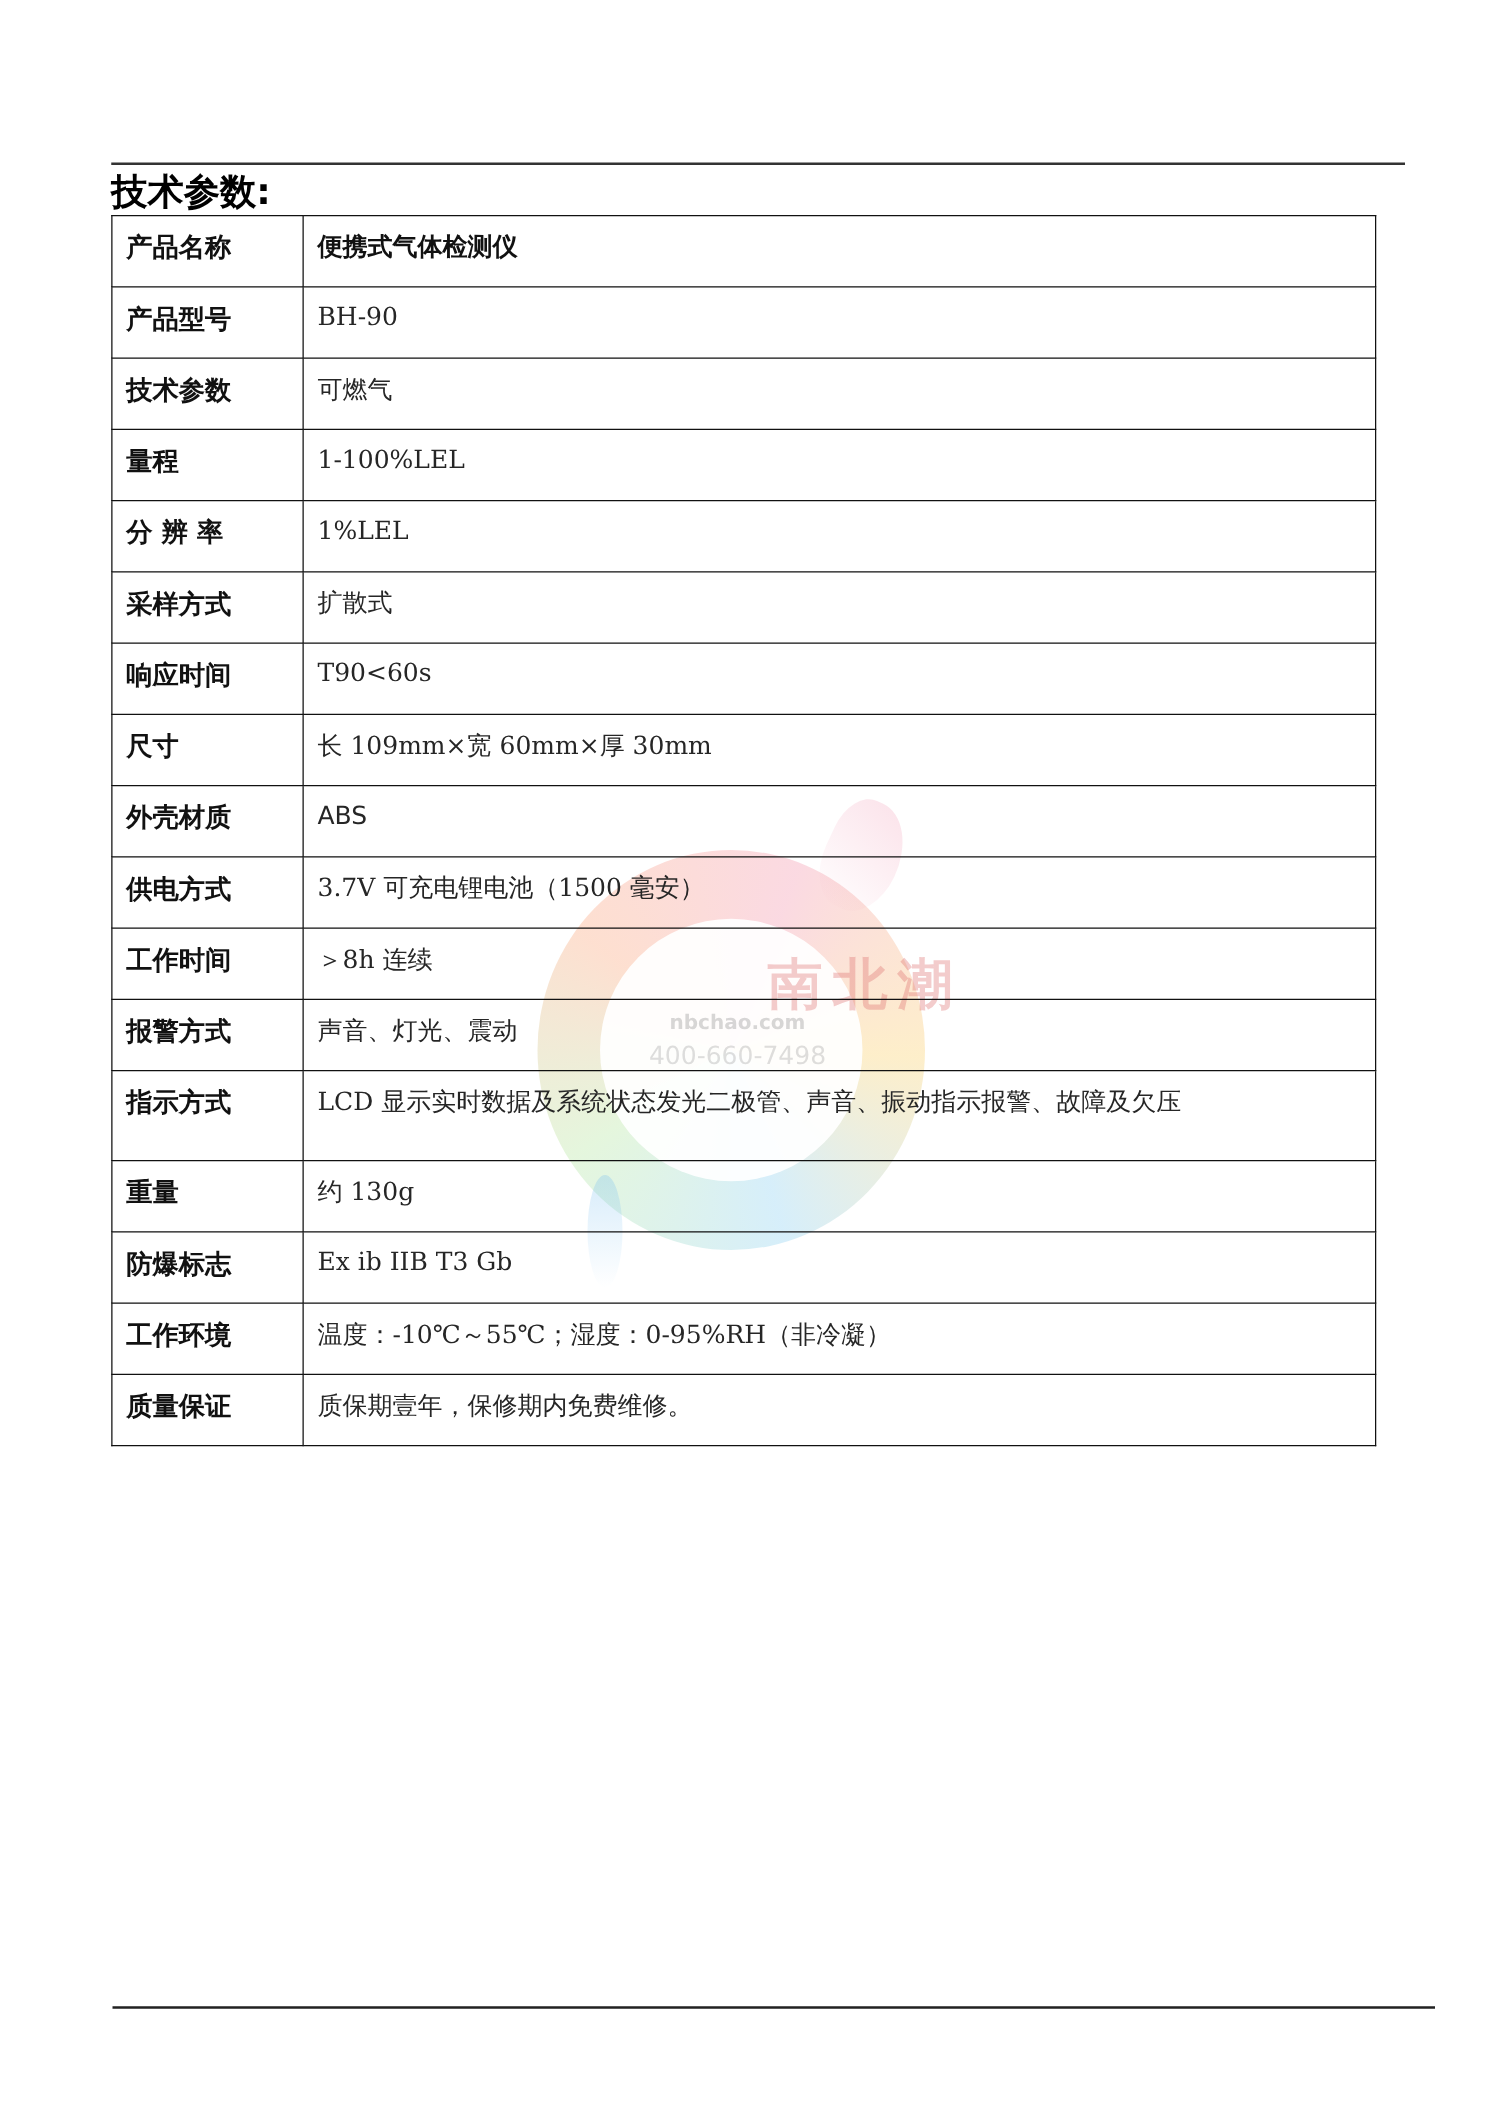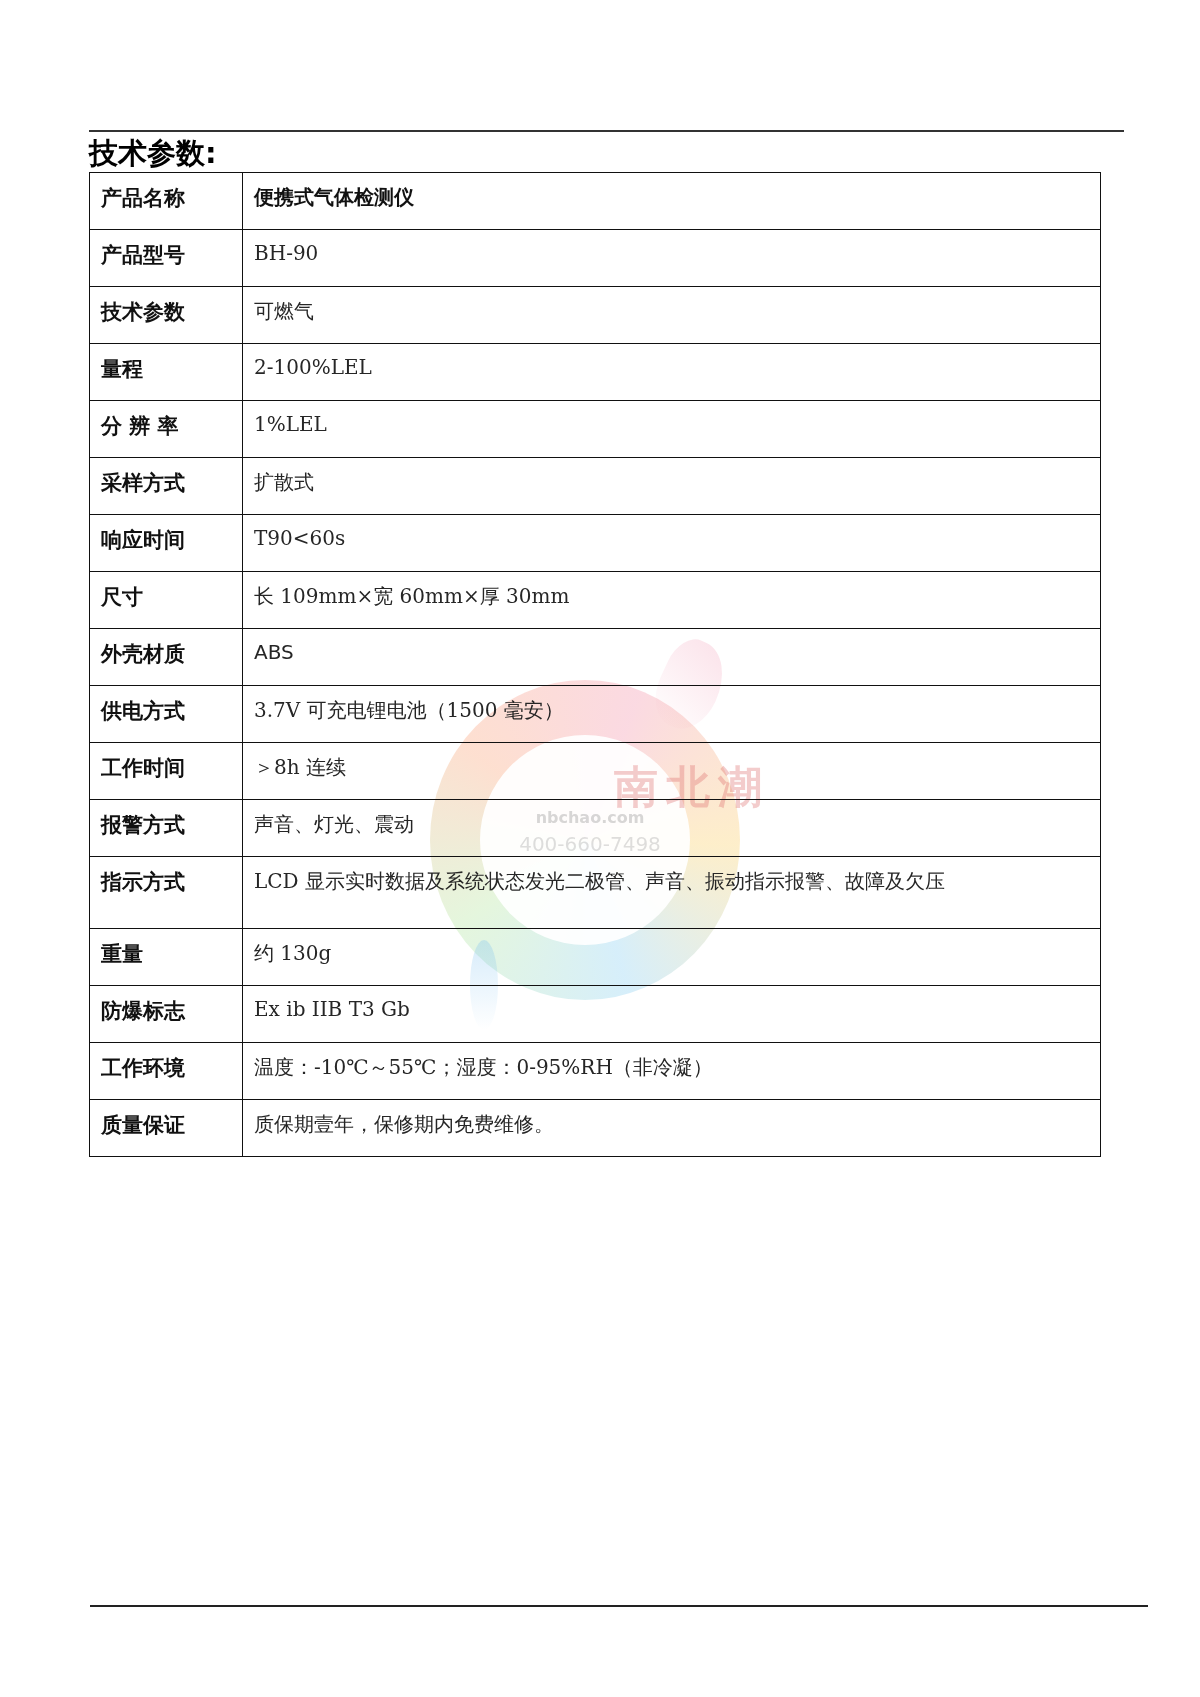--- a/index.html
+++ b/index.html
@@ -191,21 +191,21 @@
       <tr class="row-std">
         <td class="label-cell">产品型号</td>
         <td class="value-cell">BH-90</td>
       </tr>
       <tr class="row-std">
         <td class="label-cell">技术参数</td>
         <td class="value-cell">可燃气</td>
       </tr>
       <tr class="row-std">
         <td class="label-cell">量程</td>
-        <td class="value-cell">2-100%LEL</td>
+        <td class="value-cell">1-100%LEL</td>
       </tr>
       <tr class="row-std">
         <td class="label-cell">分 辨 率</td>
         <td class="value-cell">1%LEL</td>
       </tr>
       <tr class="row-std">
         <td class="label-cell">采样方式</td>
         <td class="value-cell">扩散式</td>
       </tr>
       <tr class="row-std">

